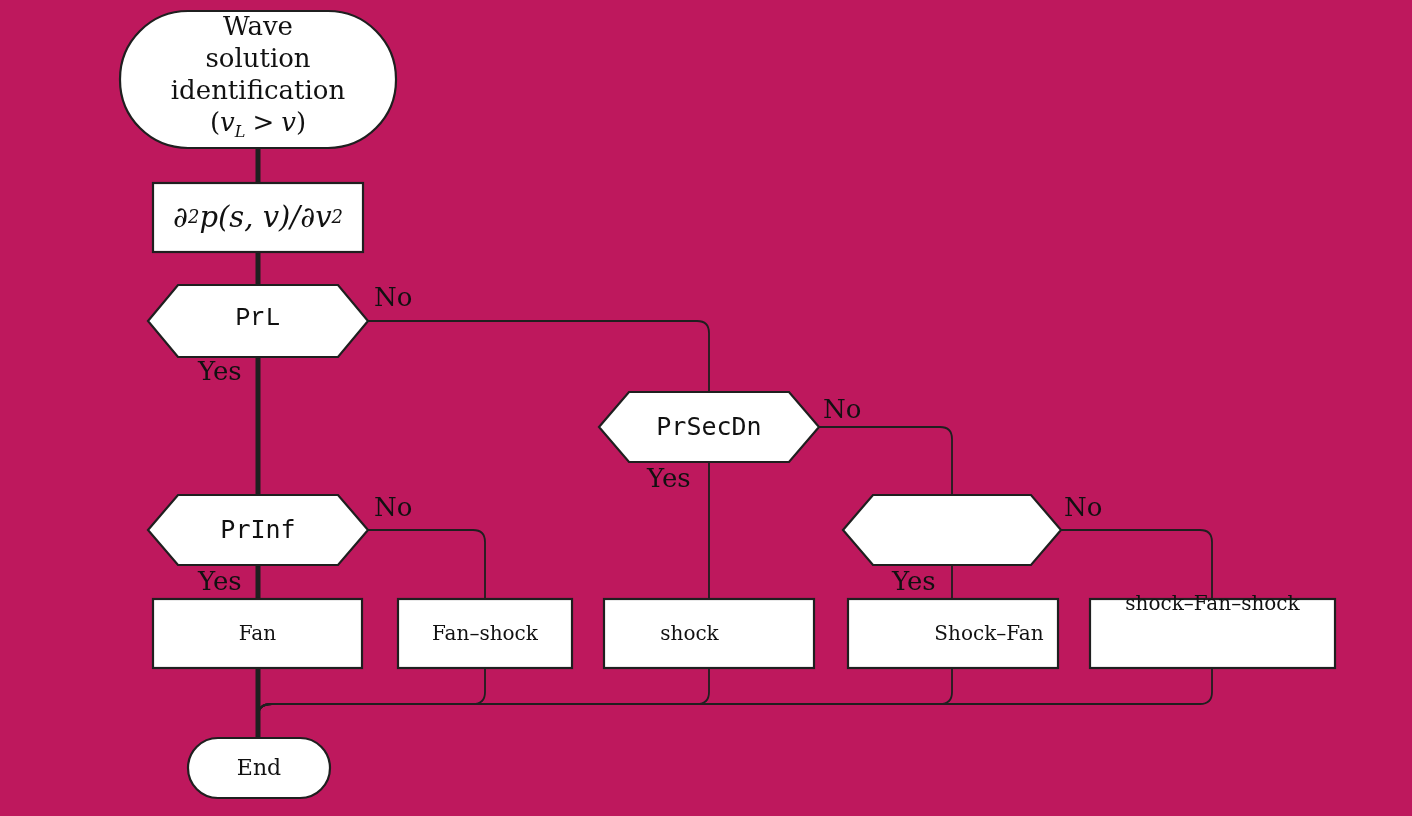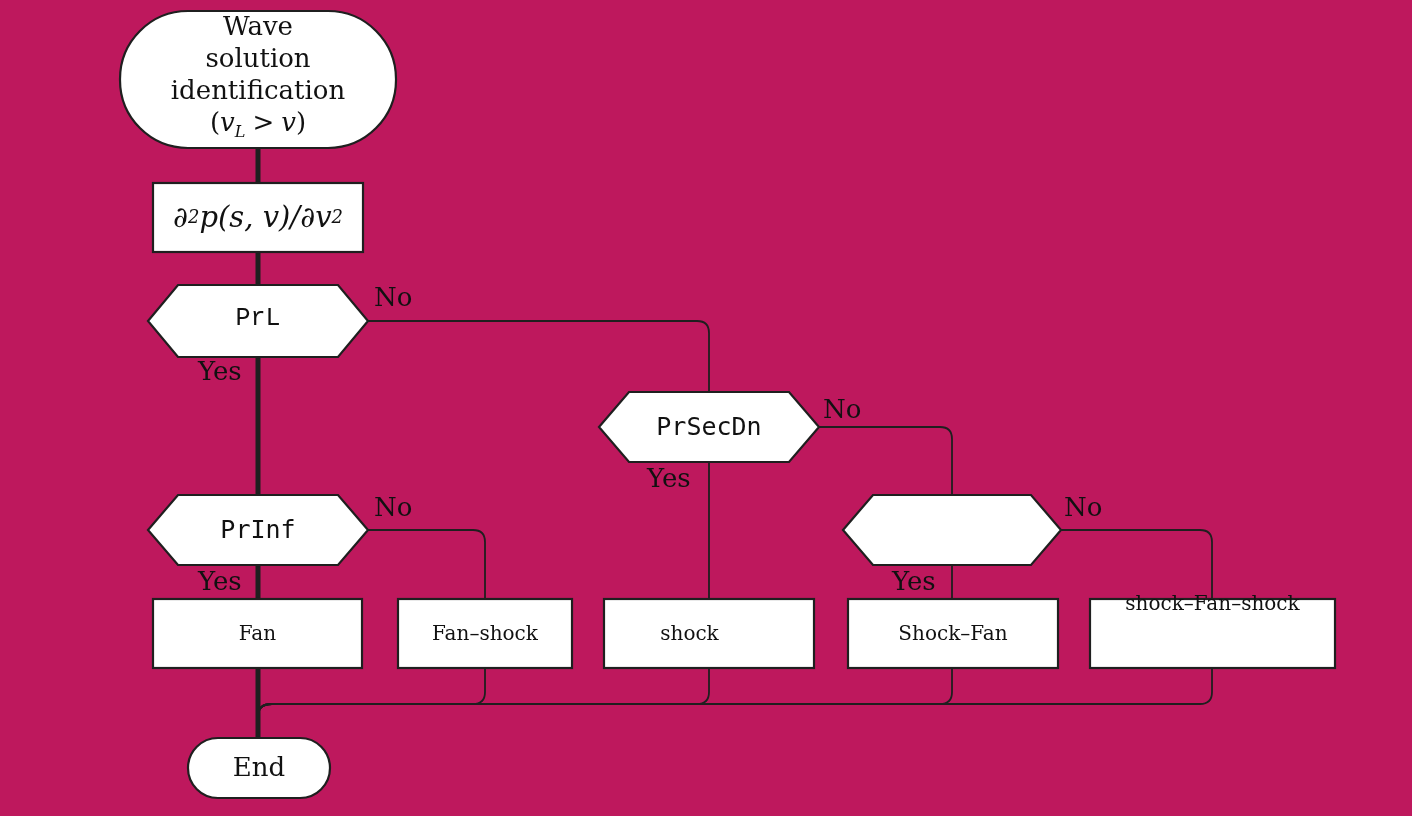--- a/index.html
+++ b/index.html
@@ -82,24 +82,24 @@
       <sup>2</sup>
   </div>
 
   <div class="label mono" style="left:148px;top:285px;width:220px;height:68px;font-family:Liberation Mono, monospace;">PrL</div>
   <div class="label mono" style="left:599px;top:392px;width:220px;height:70px;">PrSecDn</div>
   <div class="label mono" style="left:148px;top:495px;width:220px;height:70px;">PrInf</div>
 
   <div class="label" style="left:153px;top:599px;width:209px;height:69px;">Fan</div>
   <div class="label" style="left:398px;top:599px;width:174px;height:69px;">Fan–shock</div>
   <div class="label" style="left:604px;top:599px;width:171px;height:69px;">shock</div>
-  <div class="label" style="left:848px;top:599px;width:210px;height:69px;">Shock–Fan</div>
+  <div class="label" style="left:848px;top:599px;width:210px;height:69px;padding-left:36px;">Shock–Fan</div>
   <div class="label" style="left:1090px;top:569px;width:245px;height:69px;">shock–Fan–shock</div>
 
-  <div class="label" style="left:188px;top:738px;width:142px;height:60px;font-size:26px;">End</div>
+  <div class="label" style="left:188px;top:738px;width:142px;height:60px;font-size:22px;">End</div>
 
   <div class="branch" style="left:374px;top:282px;">No</div>
   <div class="branch" style="left:198px;top:356px;">Yes</div>
   <div class="branch" style="left:823px;top:394px;">No</div>
   <div class="branch" style="left:647px;top:463px;">Yes</div>
   <div class="branch" style="left:374px;top:492px;">No</div>
   <div class="branch" style="left:198px;top:566px;">Yes</div>
   <div class="branch" style="left:1064px;top:492px;">No</div>
   <div class="branch" style="left:892px;top:566px;">Yes</div>
 

